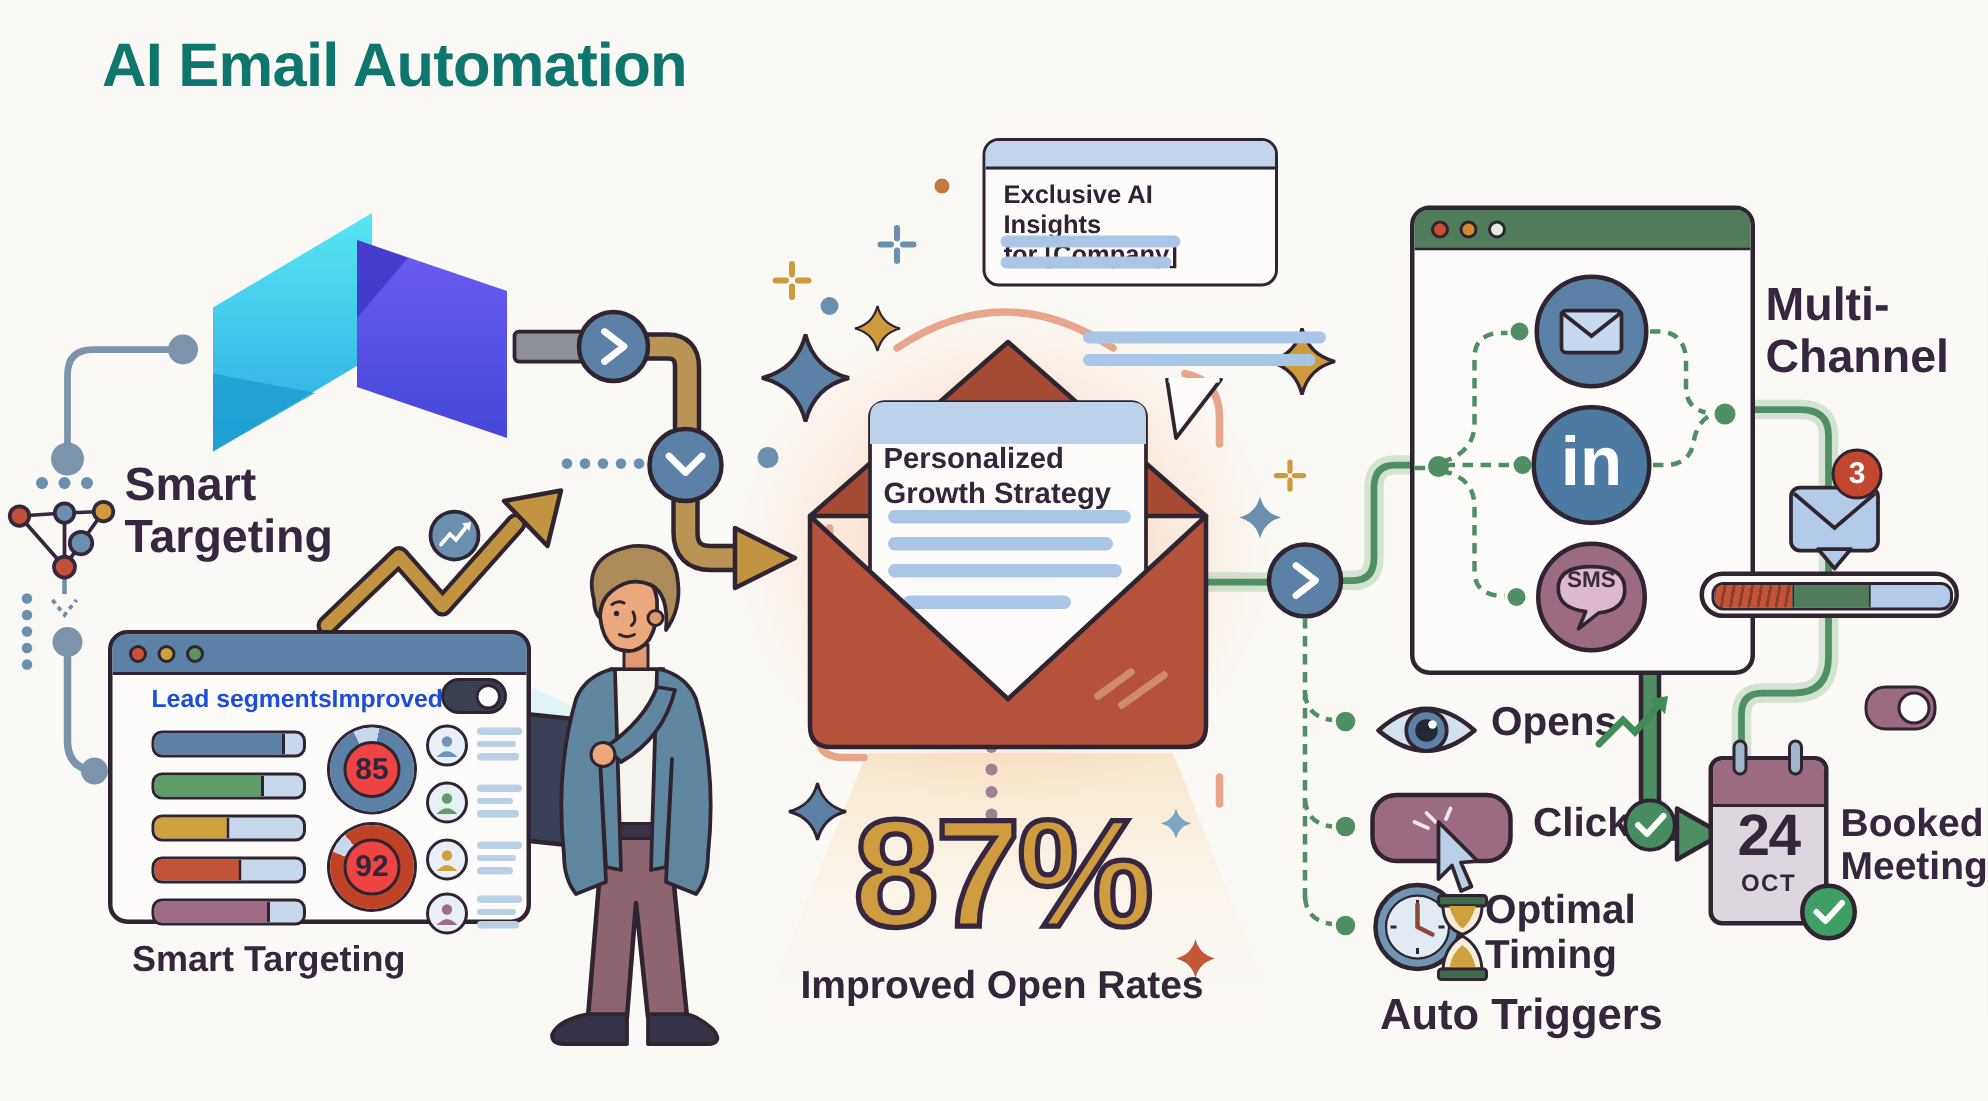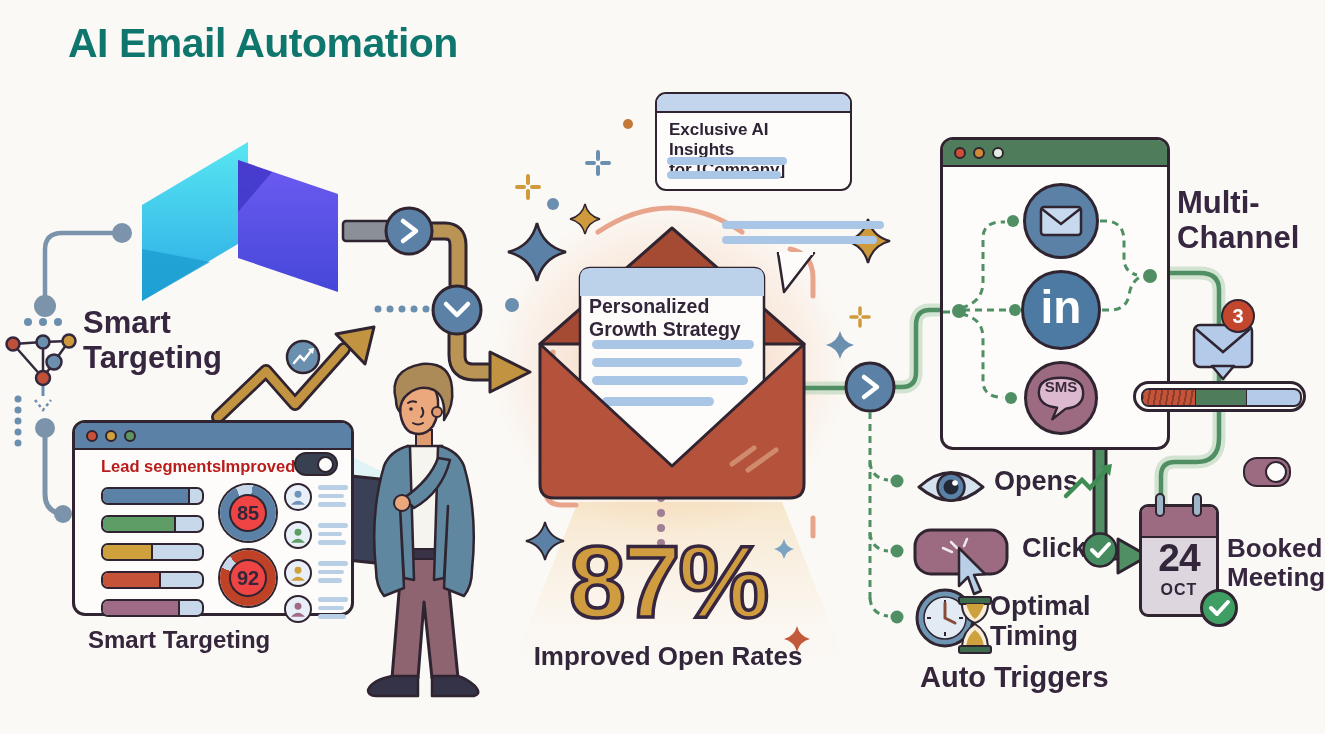--- a/index.html
+++ b/index.html
@@ -15,21 +15,21 @@
   #at-caption{left:920px;top:661px;font-size:29px;font-weight:700;}
   #st-caption{left:88px;top:626px;width:250px;text-align:left;font-size:24px;font-weight:700;}
   .row-label{font-size:27px;font-weight:700;color:#33263a;line-height:1.1;}
   
   .appwin{border:3px solid #2f2430;border-radius:13px;background:#fdfcfa;box-sizing:border-box;}
   .winbar{position:absolute;left:0;top:0;right:0;height:25px;border-bottom:2.5px solid #2f2430;border-radius:9px 9px 0 0;display:flex;align-items:center;gap:7px;padding-left:11px;}
   .winbar.blue{background:#5b82a6;}
   .winbar.green{background:#4f7d5c;}
   .windot{width:12px;height:12px;border-radius:50%;border:2px solid #2f2430;box-sizing:border-box;}
   
-  .colhead{position:absolute;font-size:16.5px;font-weight:700;color:#b91c1c;}
+  .colhead{position:absolute;font-size:16.5px;font-weight:700;color:#1d4ed8;}
   .bar-track{position:absolute;left:26px;width:99px;height:14px;border:2px solid #2f2430;border-radius:7px;background:#c6d8ea;overflow:hidden;}
   .bar-fill{height:100%;border-right:2px solid #2f2430;border-radius:4px 0 0 4px;}
   .donut{position:absolute;width:56px;height:56px;border-radius:50%;box-shadow:0 0 0 2px #2f2430;display:flex;align-items:center;justify-content:center;}
   .donut-hole{width:38px;height:38px;border-radius:50%;background:#ef4444;border:2.5px solid #2f2430;display:flex;align-items:center;justify-content:center;font-size:20px;font-weight:700;color:#33263a;box-sizing:border-box;}
   .avatar{position:absolute;width:28px;height:28px;border-radius:50%;background:#e9eff6;border:2px solid #2f2430;display:flex;align-items:center;justify-content:center;box-sizing:border-box;}
   .mini-lines{position:absolute;display:flex;flex-direction:column;gap:4px;}
   .mini-lines div{height:4.5px;border-radius:2.5px;background:#b9cfe6;}
   .toggle{position:absolute;border-radius:14px;border:2.5px solid #2f2430;box-sizing:border-box;}
   .knob{position:absolute;top:1.5px;right:2px;background:#fdfcfa;border:2px solid #2f2430;border-radius:50%;box-sizing:border-box;}
   

